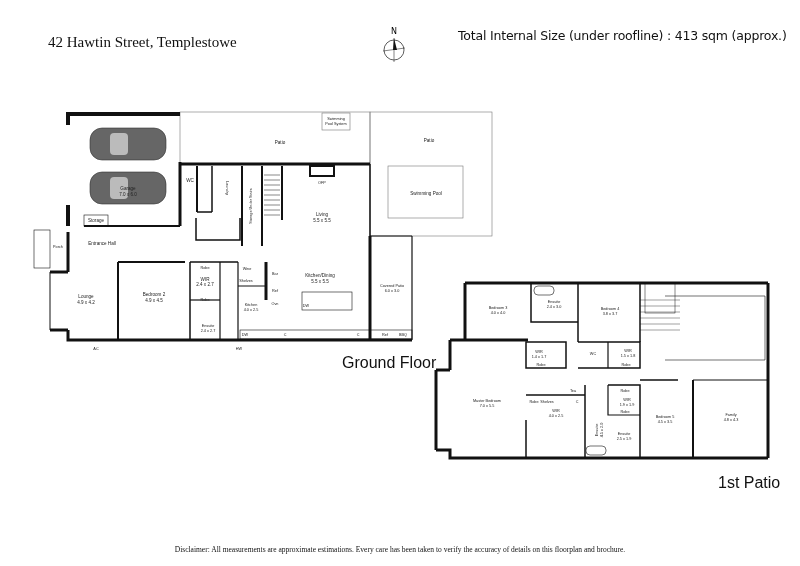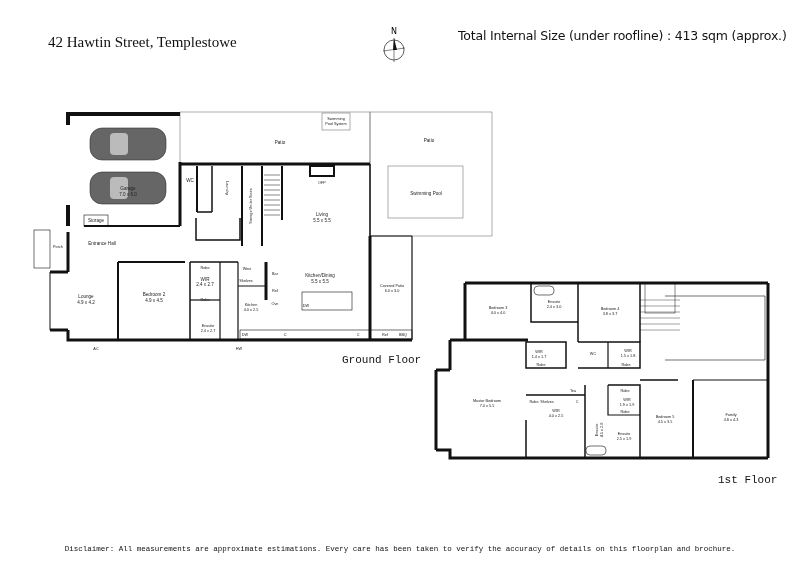--- a/index.html
+++ b/index.html
@@ -1,21 +1,21 @@
 <!DOCTYPE html>
 <html><head>
 <meta charset="utf-8">
 <style>
   html, body { margin:0; padding:0; background:#ffffff; }
   body { width:800px; height:566px; position:relative; overflow:hidden; font-family:"Liberation Sans", sans-serif; color:#111; }
   .title { position:absolute; left:48px; top:22px; font-family:"Liberation Serif", serif; font-size:15px;margin-top:12px; }
   .size { position:absolute; left:458px; top:28px; font-family:"DejaVu Sans", sans-serif; font-size:12.5px; letter-spacing:-0.2px;text-align:right; }
   .compass { position:absolute; left:380px; top:26px; width:28px; height:40px; }
-  .floor-label { position:absolute; font-family:Liberation Mono, monospace; font-size:11px; }
-  .disclaimer { position:absolute; left:0; width:800px; top:545px; text-align:center; font-family:Liberation Mono, monospace; font-size:7.5px; }
+  .floor-label { position:absolute; font-family:Liberation Sans, sans-serif; font-size:16px; }
+  .disclaimer { position:absolute; left:0; width:800px; top:545px; text-align:center; font-family:Liberation Serif, serif; font-size:7.5px; }
   svg.plan { position:absolute; left:0; top:0; }
   .lbl { font-family:"Liberation Sans", sans-serif; font-size:4.6px; fill:#222; text-anchor:middle; }
   .lbl-s { font-family:"Liberation Sans", sans-serif; font-size:3.8px; fill:#222; text-anchor:middle; }
 </style>
 </head>
 <body>
 
 <div class="title">42 Hawtin Street, Templestowe</div>
 <div class="size">Total Internal Size (under roofline) :   413 sqm (approx.)</div>
 
@@ -218,15 +218,15 @@
     <text class="lbl-s" x="624" y="435">Ensuite</text>
     <text class="lbl-s" x="624" y="440">2.5 x 1.9</text>
     <text class="lbl-s" x="665" y="418">Bedroom 5</text>
     <text class="lbl-s" x="665" y="423">4.5 x 3.5</text>
     <text class="lbl-s" x="731" y="416">Family</text>
     <text class="lbl-s" x="731" y="421">4.8 x 4.3</text>
   </g>
 </svg>
 
 <div class="floor-label" style="left:342px; top:354px;">Ground Floor</div>
-<div class="floor-label" style="left:718px; top:474px;">1st Floor</div>
+<div class="floor-label" style="left:718px; top:474px;">1st Patio</div>
 
 <div class="disclaimer">Disclaimer: All measurements are approximate estimations. Every care has been taken to verify the accuracy of details on this floorplan and brochure.</div>
 
 </body></html>

